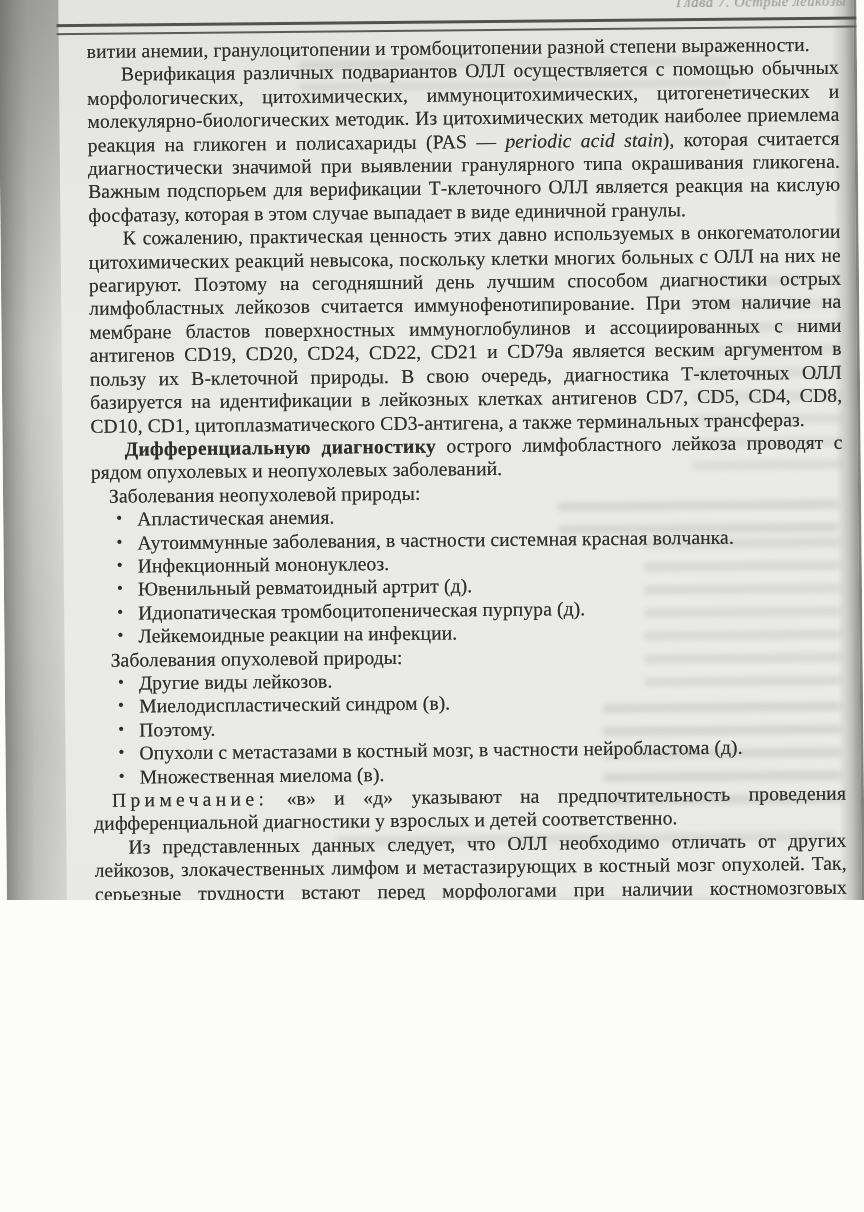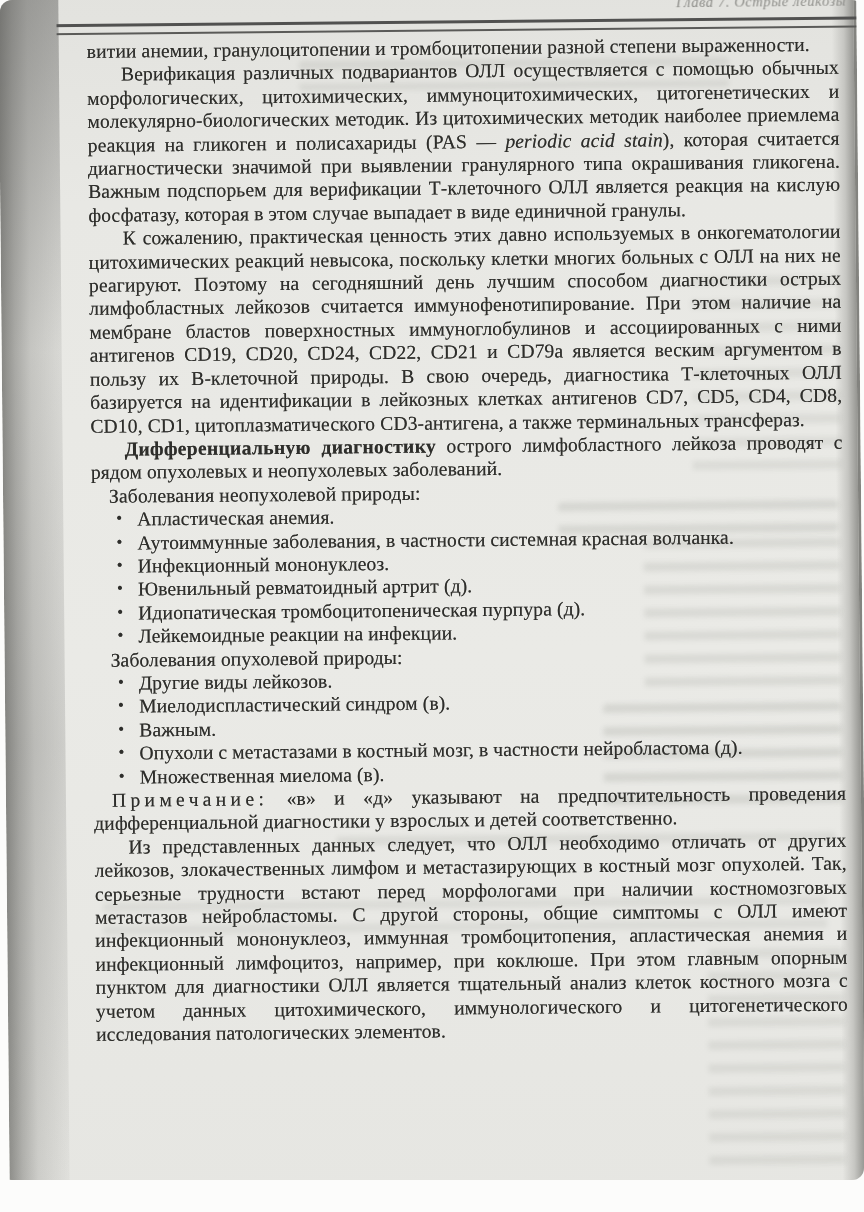--- a/index.html
+++ b/index.html
@@ -4,23 +4,22 @@
 <style>
   html, body {
     margin: 0; padding: 0;
     width: 864px; height: 1212px;
     overflow: hidden;
     background: #fcfcfb;
     font-family: "Liberation Serif", "DejaVu Serif", serif;
   }
   .scan {
     position: relative;
-    width: 864px; height: 1180px;
+    width: 864px; height: 900px;
     overflow: hidden;
-    border-radius: 12px;
   }
   
   .page {
     position: absolute;
     left: 4px; top: -20px;
     width: 858px; height: 1228px;
     transform: rotate(-0.55deg);
     transform-origin: 45% 50%;
     background: linear-gradient(180deg, #e2e2de 0%, #e8e8e4 18%, #eaeae6 55%, #e6e6e2 100%);
     overflow: hidden;
@@ -144,21 +143,21 @@
       <div class="li"><span class="bullet">•</span><span>Аутоиммунные заболевания, в частности системная красная волчанка.</span></div>
       <div class="li"><span class="bullet">•</span><span>Инфекционный мононуклеоз.</span></div>
       <div class="li"><span class="bullet">•</span><span>Ювенильный ревматоидный артрит (д).</span></div>
       <div class="li"><span class="bullet">•</span><span>Идиопатическая тромбоцитопеническая пурпура (д).</span></div>
       <div class="li"><span class="bullet">•</span><span>Лейкемоидные реакции на инфекции.</span></div>
 
       <p class="subindent">Заболевания опухолевой природы:</p>
 
       <div class="li"><span class="bullet">•</span><span>Другие виды лейкозов.</span></div>
       <div class="li"><span class="bullet">•</span><span>Миелодиспластический синдром (в).</span></div>
-      <div class="li"><span class="bullet">•</span><span>Важным.</span></div>
+      <div class="li"><span class="bullet">•</span><span>Поэтому.</span></div>
       <div class="li"><span class="bullet">•</span><span>Опухоли с метастазами в костный мозг, в частности нейробластома (д).</span></div>
       <div class="li"><span class="bullet">•</span><span>Множественная миелома (в).</span></div>
 
       <p class="note"><span class="spaced">Примечание:</span><span> «в» и «д» указывают на предпочтительность проведения дифференциальной диагностики у взрослых и детей соответственно.</span></p>
 
       <p class="indent final">Из представленных данных следует, что ОЛЛ необходимо отличать от других лейкозов, злокачественных лимфом и метастазирующих в костный мозг опухолей. Так, серьезные трудности встают перед морфологами при наличии костномозговых метастазов нейробластомы. С другой стороны, общие симптомы с ОЛЛ имеют инфекционный мононуклеоз, иммунная тромбоцитопения, апластическая анемия и инфекционный лимфоцитоз, например, при коклюше. При этом главным опорным пунктом для диагностики ОЛЛ является тщательный анализ клеток костного мозга с учетом данных цитохимического, иммунологического и цитогенетического исследования патологических элементов.</p>
 
     </div>
   </div>
 </div>

